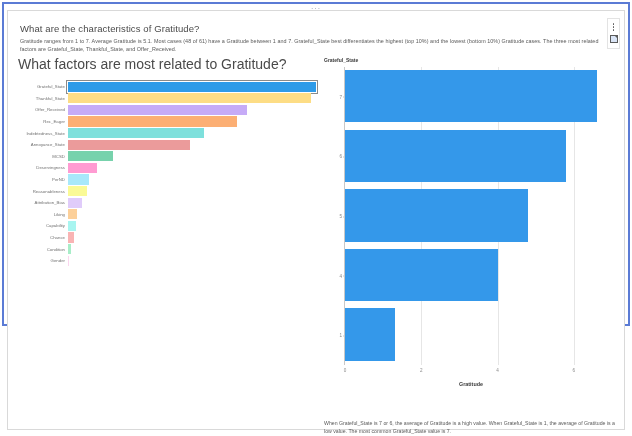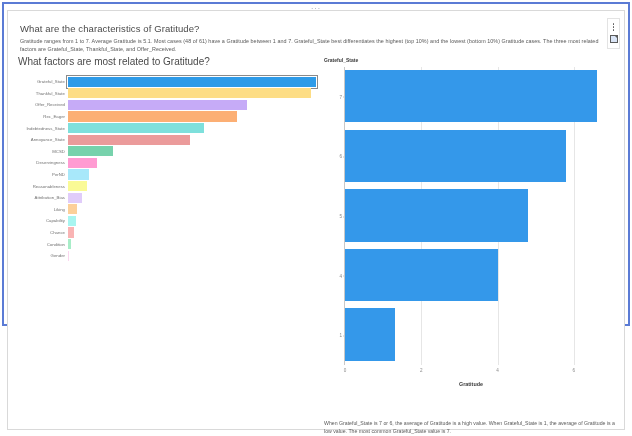--- a/index.html
+++ b/index.html
@@ -96,21 +96,21 @@
     width: 300px; height: 372px;
     background: #ffffff;
   }
   .panel-right {
     position: absolute;
     left: 314px; top: 45px;
     width: 300px; height: 372px;
     background: #ffffff;
   }
   .panel-title {
-    font-size: 10px;
+    font-size: 14px;
     color: #4a4a4a;
     margin: 0 0 9px 2px;
   }
   
   .lchart {
     position: relative;
     width: 300px;
     height: 192px;
     margin-top: 2px;
   }

